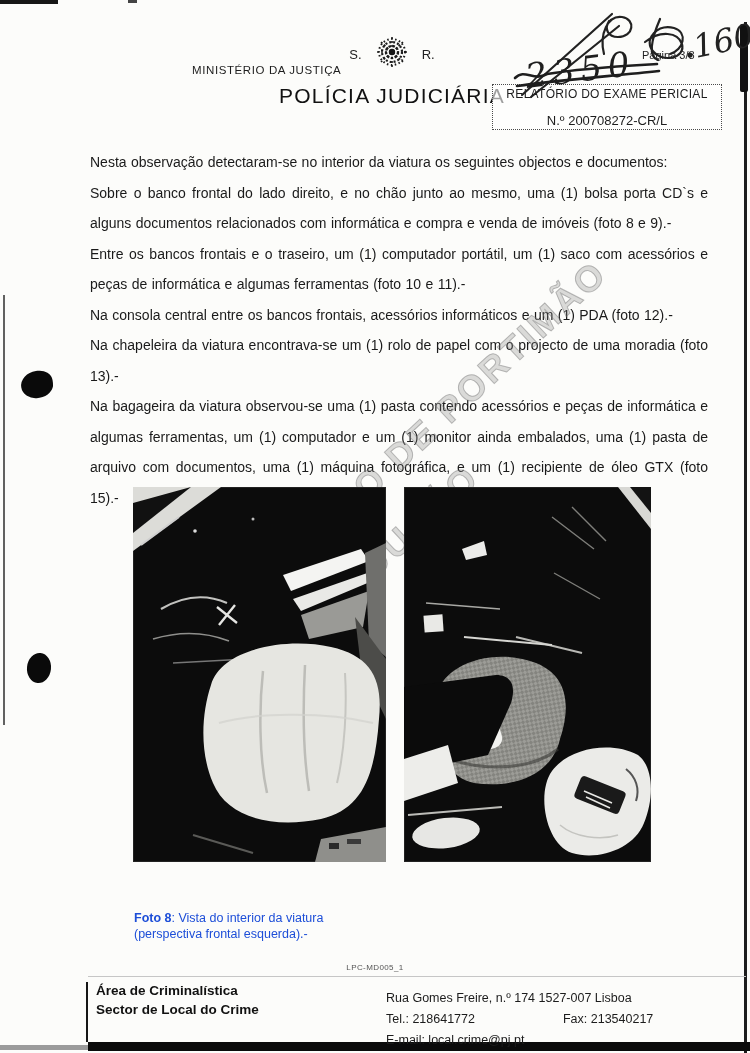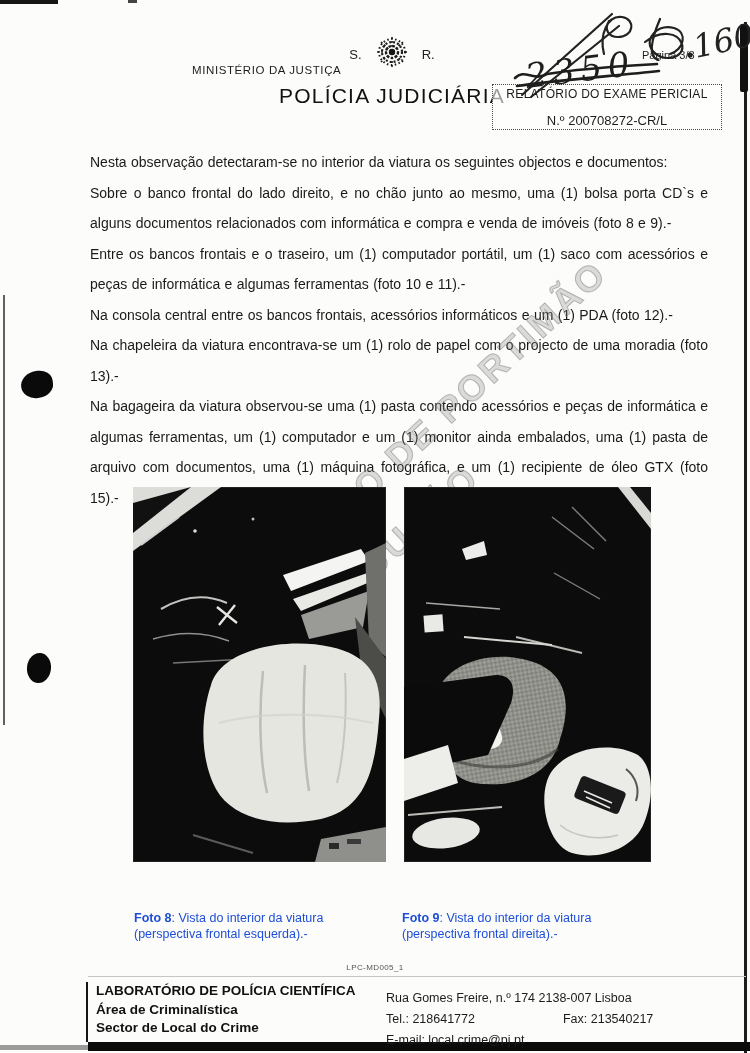--- a/index.html
+++ b/index.html
@@ -210,35 +210,30 @@
 
       <ellipse cx="42" cy="346" rx="34" ry="15" fill="#e7e7e4" transform="rotate(-7 42 346)"></ellipse>
       <path d="M4,328 L98,320" stroke="#bcbcb8" stroke-width="1.8" fill="none"></path>
     </svg>
   </div>
 
   <div class="caption caption-left">
     <b>Foto 8</b><span>: Vista do interior da viatura</span><br>
     <span>(perspectiva frontal esquerda).-</span>
   </div>
-  <div class="caption caption-right">
-    <b>Foto 9</b><span>: Vista do interior da viatura</span><br>
-    <span>(perspectiva frontal direita).-</span>
-  </div>
 
   <div class="form-code">LPC-MD005_1</div>
   <div class="footer-rule"></div>
   <div class="footer-vline"></div>
   <div class="footer-left">
-    <div>LABORATÓRIO DE POLÍCIA CIENTÍFICA</div>
     <div>Área de Criminalística</div>
     <div>Sector de Local do Crime</div>
   </div>
   <div class="footer-right">
-    <div>Rua Gomes Freire, n.º 174 2138-007 Lisboa</div>
+    <div>Rua Gomes Freire, n.º 174 1527-007 Lisboa</div>
     <div class="tel-fax">
       <span>Tel.: 218641772</span>
       <span class="fax">Fax: 213540217</span>
     </div>
     <div>E-mail: local.crime@pj.pt</div>
   </div>
 
 </div>
 
 </body></html>

